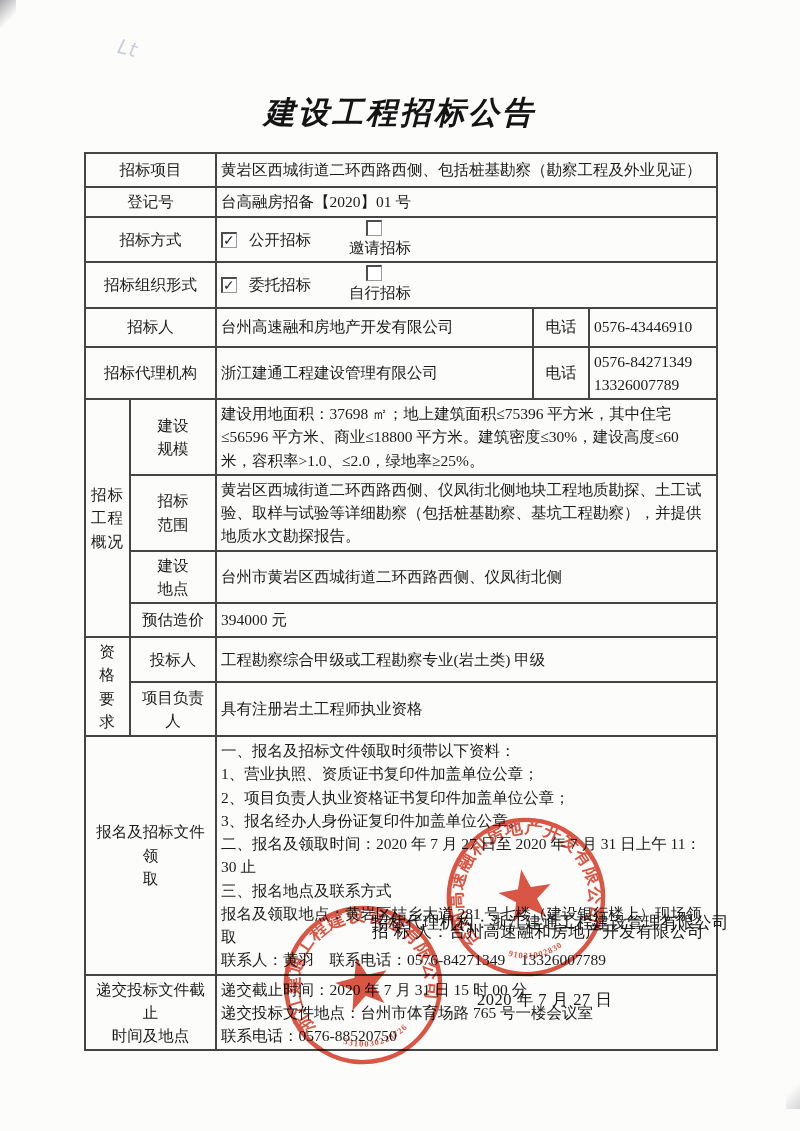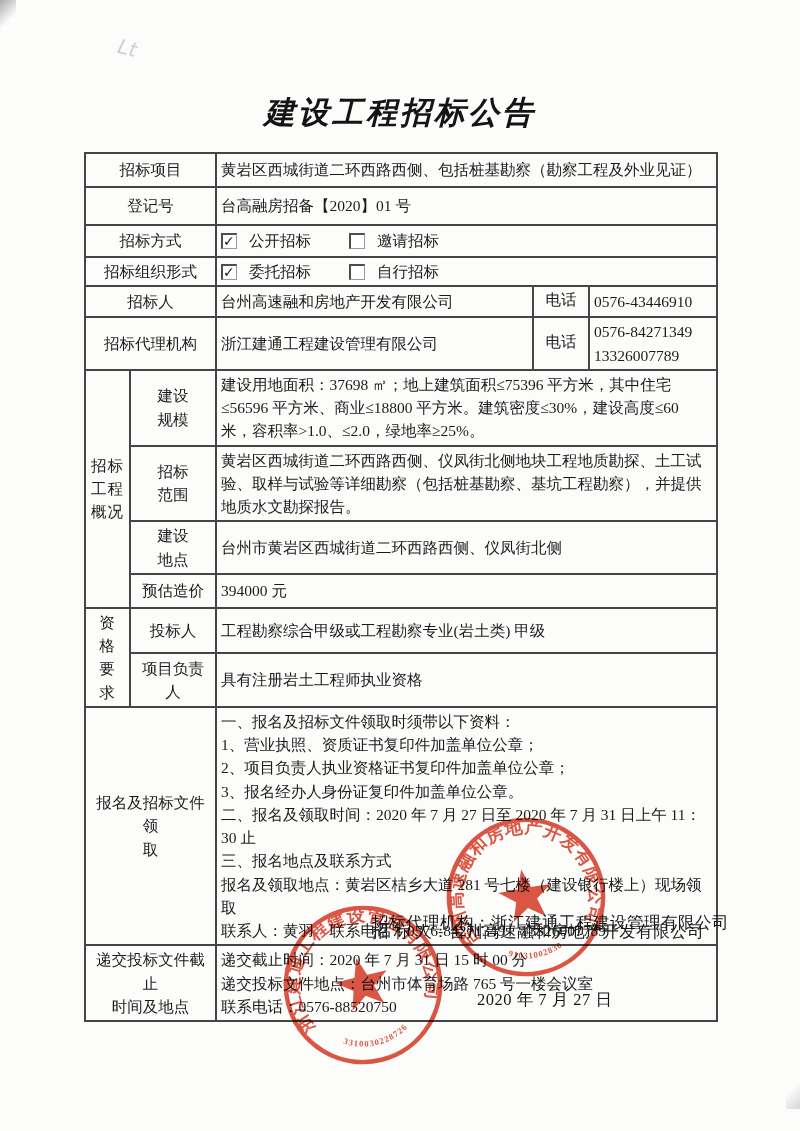--- a/index.html
+++ b/index.html
@@ -45,32 +45,32 @@
     color:#1a1a1a;
   }
   table.main td{
     border:2px solid #454545;
     padding:2px 4px;
     vertical-align:middle;
     line-height:1.5;
   }
   td.lbl{text-align:center;padding:2px 2px;}
   td.cnt{padding:3px 9px;line-height:1.52;}
-  td.tel{text-align:center;font-family:Liberation Mono, monospace;}
+  td.tel{text-align:center;}
   td.phone{padding:2px 9px;line-height:1.45;}
   td.vert{line-height:1.75;letter-spacing:1px;}
-  tr.r1{height:34px}tr.r2{height:38px}tr.r3{height:32px}tr.r4{height:20px}
-  tr.r5{height:31px}tr.r6{height:47px}tr.r7{height:65px}tr.r8{height:68px}
+  tr.r1{height:34px}tr.r2{height:30px}tr.r3{height:32px}tr.r4{height:20px}
+  tr.r5{height:39px}tr.r6{height:47px}tr.r7{height:65px}tr.r8{height:68px}
   tr.r9{height:49px}tr.r10{height:34px}tr.r11{height:44px}tr.r12{height:42px}
   tr.r13{height:179px}tr.r14{height:66px}
   td.big{vertical-align:middle;line-height:1.48;}
   
   .opt-row{display:flex;align-items:center;}
   .opt{display:flex;align-items:center;}
-  .opt+.opt{margin-left:38px;}
+  .opt+.opt{margin-left:38px;flex-direction:column;}
   .cb{
     position:relative;display:inline-block;
     width:13px;height:13px;background:#fff;
     border-top:2px solid #4d4d4d;border-left:2px solid #4d4d4d;
     border-right:1px solid #9a9a9a;border-bottom:1px solid #9a9a9a;
     margin-right:12px;flex:0 0 auto;
   }
   .cb .mark{
     position:absolute;left:0px;top:-4px;
     font-family:"DejaVu Sans",sans-serif;

